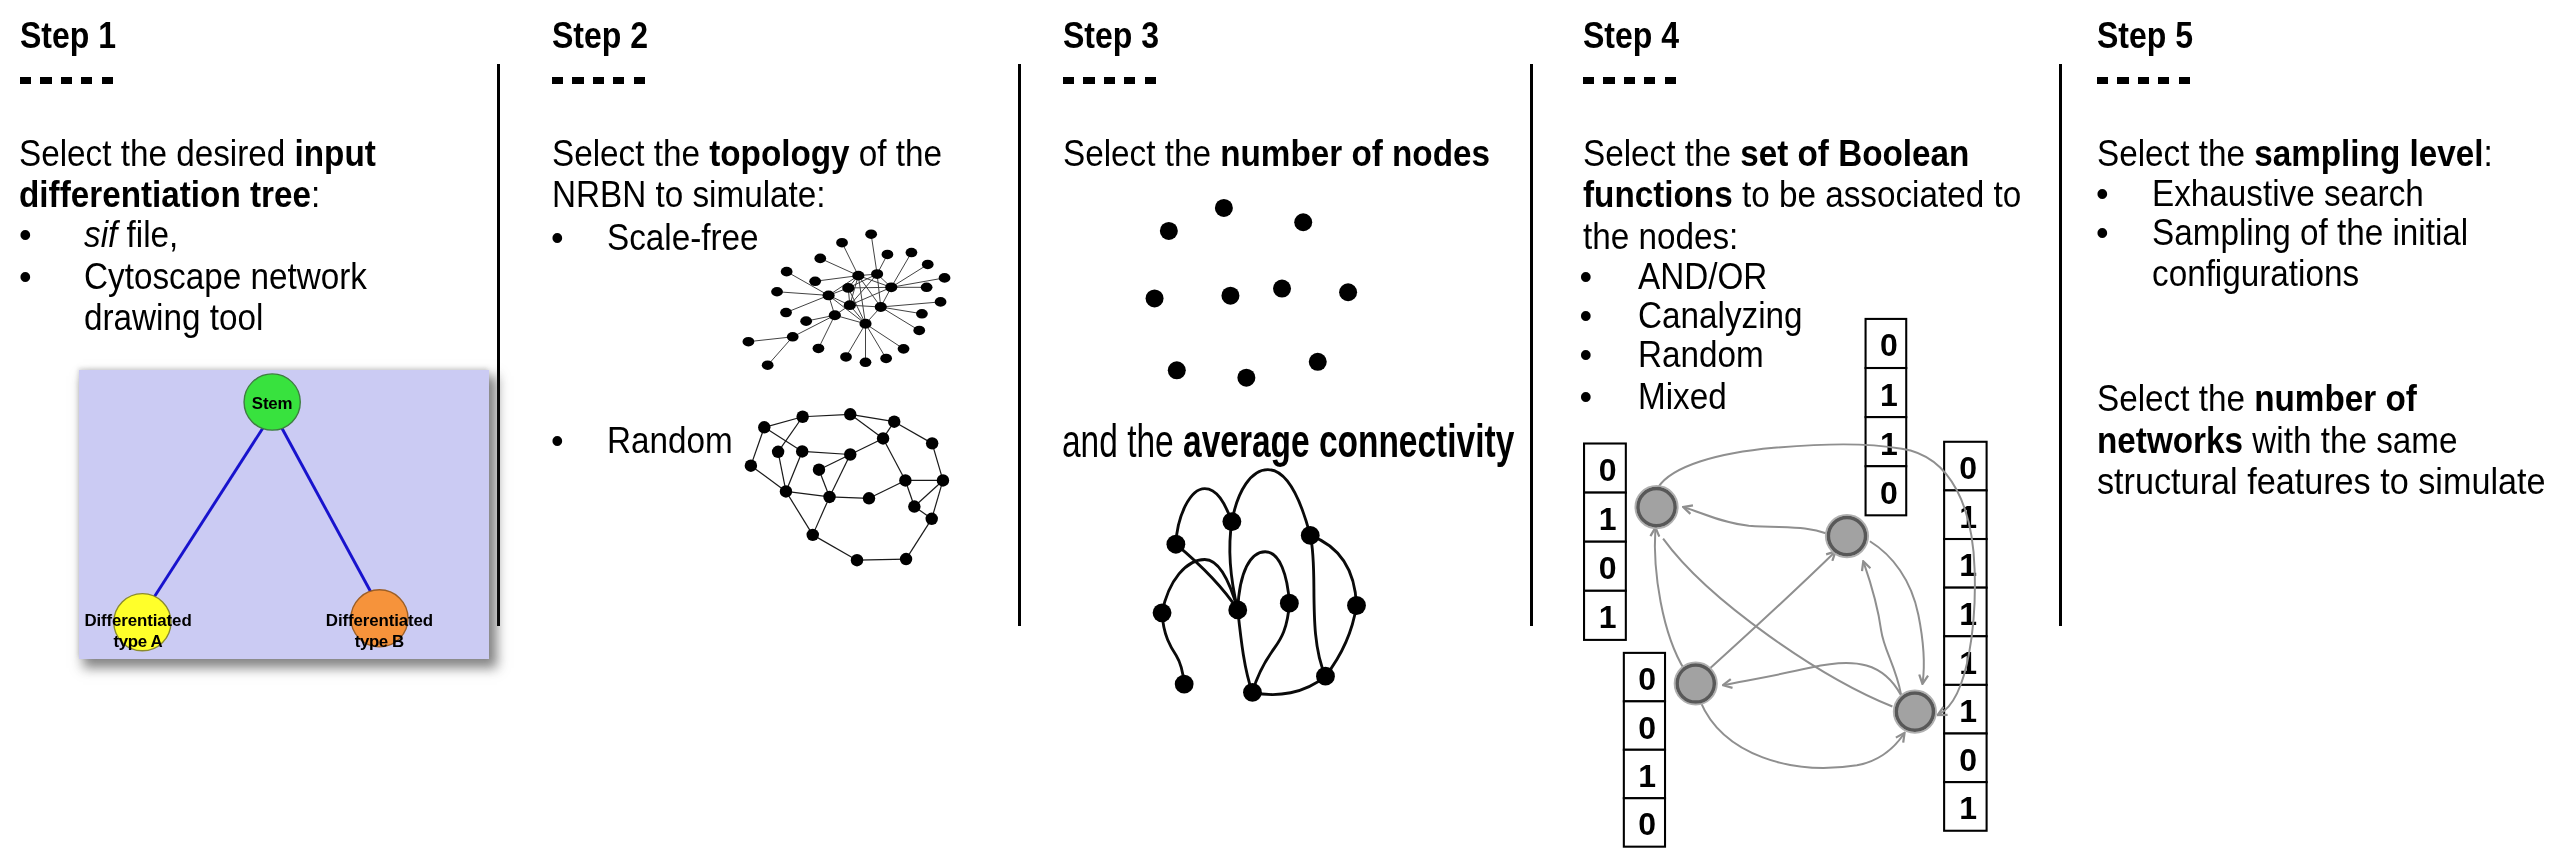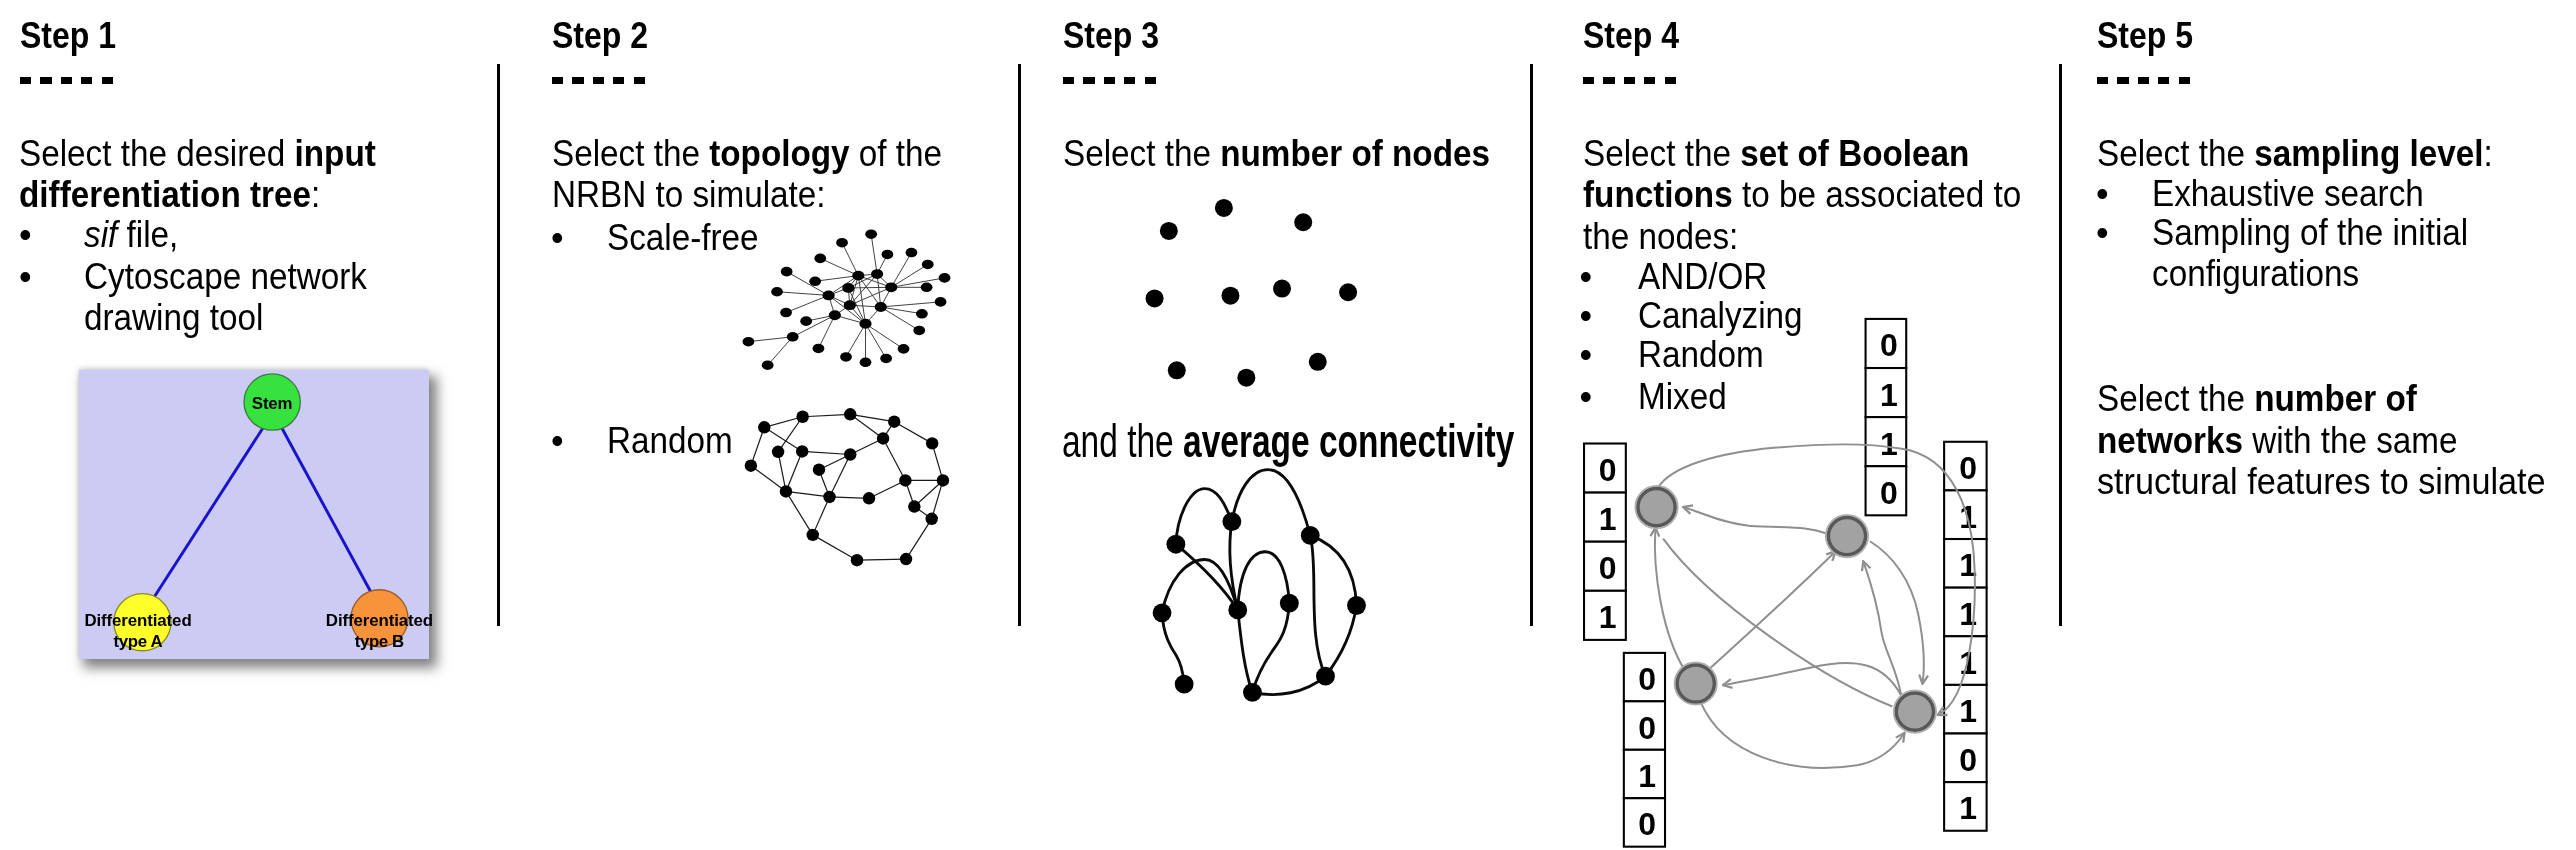--- a/index.html
+++ b/index.html
@@ -89,21 +89,21 @@
   </div>
 <div class="bl" style="left:2097px;top:212px">
     <span class="bu" style="left:-0.9px">•</span>
     <span class="tx" style="left:55px">Sampling of the initial</span>
   </div>
 <div class="t" style="left:2152px;top:253px">configurations</div>
 <div class="t" style="left:2097px;top:378px">Select the <b>number of</b></div>
 <div class="t" style="left:2097px;top:420px"><b>networks</b> with the same</div>
 <div class="t" style="left:2097px;top:461px;transform:scaleX(0.95);">structural features to simulate</div>
 
-<div style="position:absolute;left:79px;top:370px;width:350px;height:289px;background:#cbcbf3;box-shadow:6px 7.8px 11.2px 1.7px rgba(50,50,50,0.6), -0.9px -1.7px 4.3px 0px rgba(130,130,130,0.3);">
+<div style="position:absolute;left:79px;top:370px;width:410px;height:289px;background:#cbcbf3;box-shadow:6px 7.8px 11.2px 1.7px rgba(50,50,50,0.6), -0.9px -1.7px 4.3px 0px rgba(130,130,130,0.3);">
 <svg width="350" height="289" viewBox="0 0 404 334">
   <line x1="222" y1="52" x2="85" y2="265" stroke="#1813cd" stroke-width="3.4"></line>
   <line x1="226" y1="52" x2="340" y2="262" stroke="#1813cd" stroke-width="3.4"></line>
   <circle cx="223" cy="37" r="32.5" fill="#38e23e" stroke="#3e7d41" stroke-width="1.6"></circle>
   <circle cx="73" cy="291.5" r="33" fill="#ffff2a" stroke="#8b8b2d" stroke-width="1.6"></circle>
   <circle cx="347" cy="287" r="33" fill="#f6933b" stroke="#9c5f26" stroke-width="1.6"></circle>
   <text x="223" y="44.5" font-size="19.5" font-weight="bold" text-anchor="middle" textLength="47" font-family="Liberation Sans, sans-serif">Stem</text>
   <text x="68" y="296" font-size="19.5" font-weight="bold" text-anchor="middle" textLength="124" font-family="Liberation Sans, sans-serif">Differentiated</text>
   <text x="68" y="320" font-size="19.5" font-weight="bold" text-anchor="middle" textLength="57" font-family="Liberation Sans, sans-serif">type A</text>
   <text x="347" y="296" font-size="19.5" font-weight="bold" text-anchor="middle" textLength="124" font-family="Liberation Sans, sans-serif">Differentiated</text>

